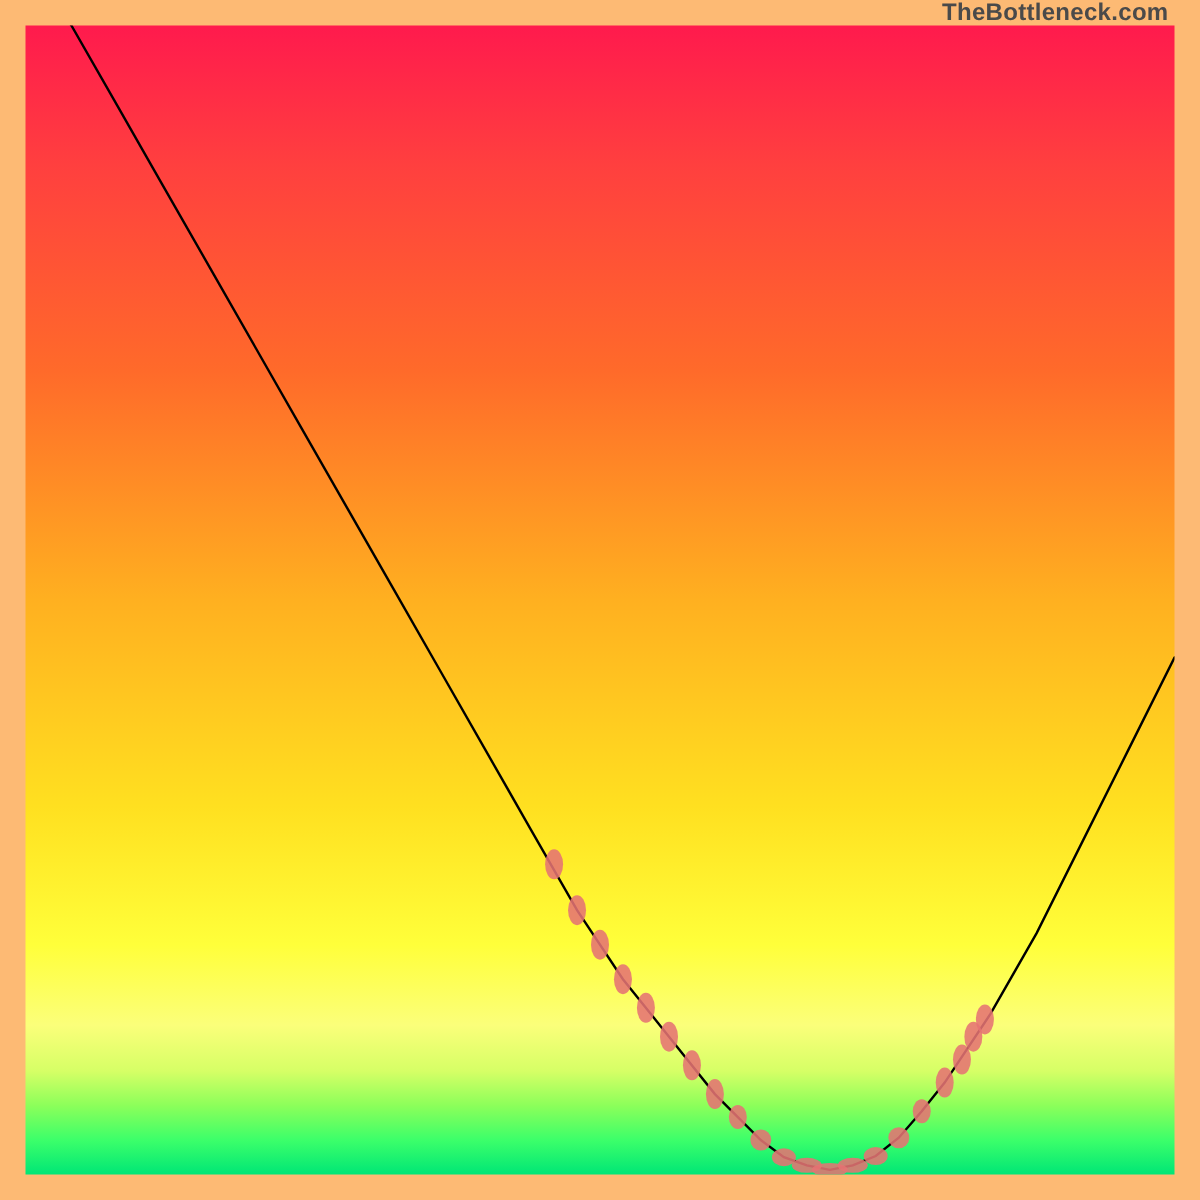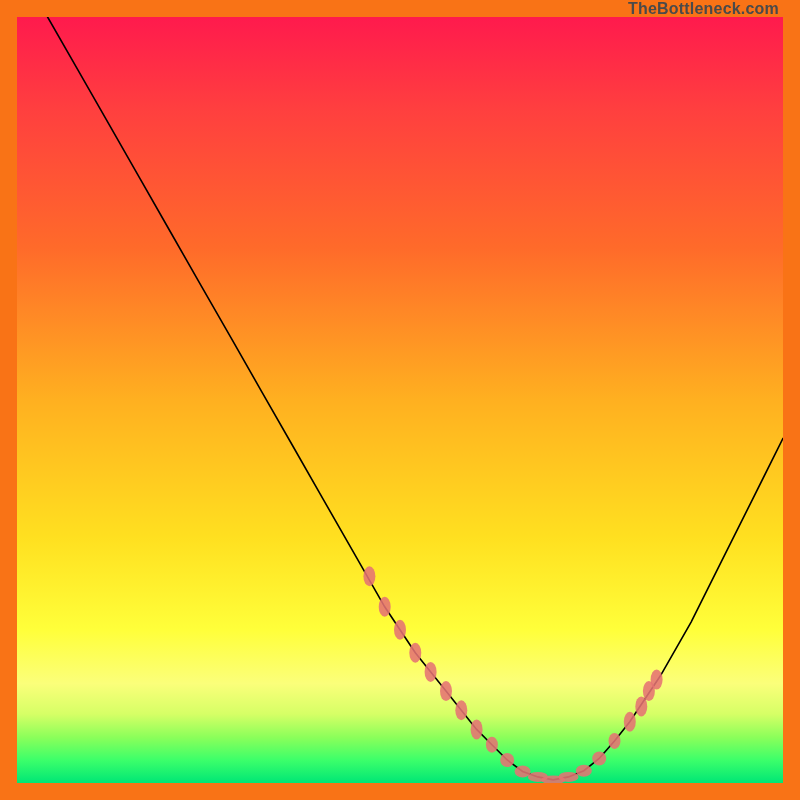--- a/index.html
+++ b/index.html
@@ -9,21 +9,21 @@
     height: 800px;
     background: #000;
     overflow: hidden;
   }
   .frame {
     position: absolute;
     left: 0;
     top: 0;
     width: 800px;
     height: 800px;
-    background: #f97316;
+    background: #fdba74;
   }
   .plot {
     position: absolute;
     left: 17px;
     top: 17px;
     width: 766px;
     height: 766px;
     
     background: linear-gradient(
       to bottom,

